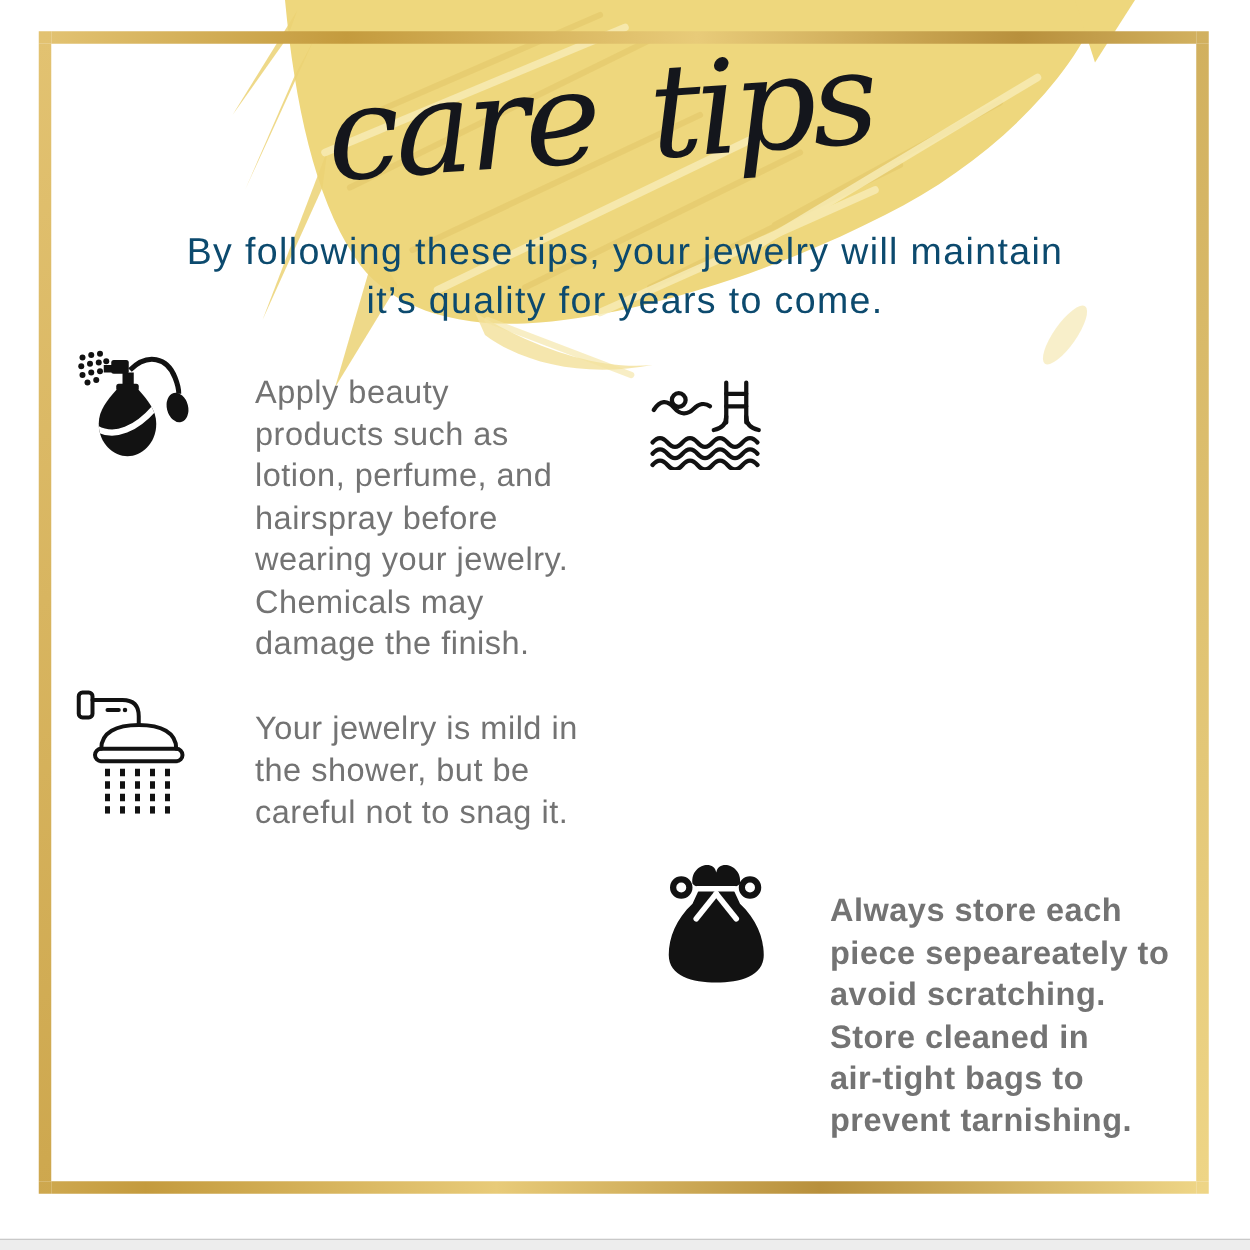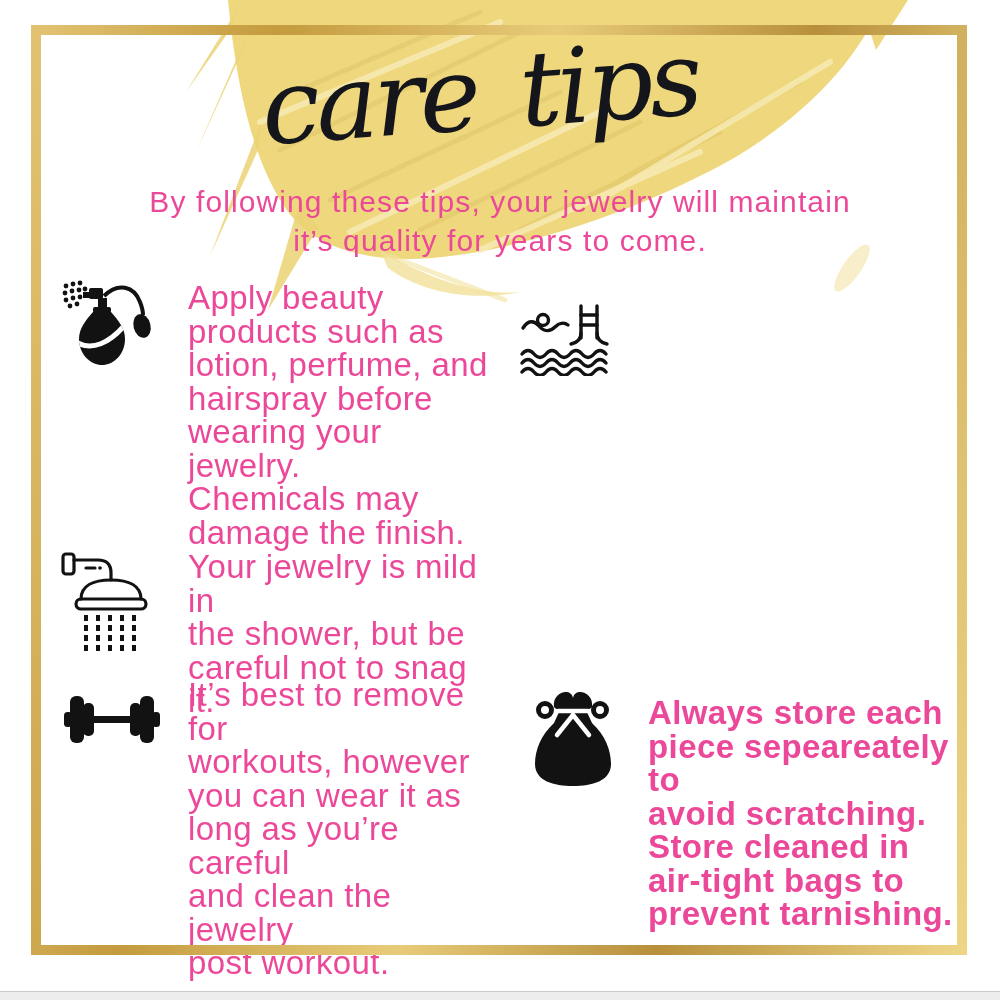--- a/index.html
+++ b/index.html
@@ -23,28 +23,28 @@
     font-style:italic;font-weight:500;
     font-size:104px;line-height:130px;
     letter-spacing:-4px;word-spacing:14px;
     color:#14161c;margin:0;
     transform:rotate(-4deg);
   }
   .subtitle{
     position:absolute;left:50px;right:50px;top:182px;z-index:3;
     margin:0;text-align:center;
     font-size:30px;line-height:39px;letter-spacing:1.1px;
-    color:#ec4899;white-space:pre-line;
+    color:#0c4a6e;white-space:pre-line;
   }
   .tip{position:absolute;z-index:3;}
   .tip .icon{position:absolute;left:0;top:0;}
   .tip-text{
-    position:absolute;margin:0;
-    font-size:33px;line-height:33.5px;letter-spacing:.4px;
-    color:#ec4899;white-space:pre-line;
+    position:absolute;margin:16px;
+    font-size:26px;line-height:33.5px;letter-spacing:.4px;
+    color:#737373;white-space:pre-line;
   }
   
   .t1{left:58px;top:278px;width:440px;height:240px;}
   .t1 .tip-text{left:130px;top:3px;width:310px;}
   .t2{left:518px;top:284px;width:440px;height:205px;}
   .t2 .tip-text{left:130px;top:0;width:305px;}
   .t2 .icon{top:18px;}
   .t3{left:60px;top:549px;width:440px;height:105px;}
   .t3 .tip-text{left:128px;top:1px;width:310px;}
   .t4{left:530px;top:511px;width:440px;height:140px;}
@@ -184,39 +184,20 @@
           <rect x="60" y="96" width="4" height="6"></rect>
           <rect x="72" y="96" width="4" height="6"></rect>
       </g>
     </svg>
     <p class="tip-text">Your jewelry is mild in
 the shower, but be
 careful not to snag it.</p>
   </div>
 
 
-  <div class="tip t5">
-    <svg class="icon" width="100" height="56" viewBox="0 0 100 56" aria-hidden="true">
-      <g fill="#121212">
-        <rect x="18" y="24" width="64" height="7" rx="3.5"></rect>
-        <rect x="2" y="20" width="8" height="15" rx="3.5"></rect>
-        <rect x="8" y="4" width="14" height="47" rx="6"></rect>
-        <rect x="21" y="11" width="11" height="33" rx="5"></rect>
-        <rect x="90" y="20" width="8" height="15" rx="3.5"></rect>
-        <rect x="78" y="4" width="14" height="47" rx="6"></rect>
-        <rect x="68" y="11" width="11" height="33" rx="5"></rect>
-      </g>
-    </svg>
-    <p class="tip-text">It’s best to remove for
-workouts, however
-you can wear it as
-long as you’re careful
-and clean the jewelry
-post workout.</p>
-  </div>
 
   <div class="tip t6">
     <svg class="icon" width="90" height="102" viewBox="0 0 90 102" aria-hidden="true">
       <circle cx="17" cy="25" r="6.5" fill="none" stroke="#121212" stroke-width="5"></circle>
       <circle cx="72" cy="25" r="6.5" fill="none" stroke="#121212" stroke-width="5"></circle>
       <path fill="#121212" d="M26,22 C24,7 43,2 45,13 C47,2 66,7 64,22 C58,29 32,29 26,22 Z"></path>
       <path fill="#121212" d="M32,25 L26,38 C13,50 7,65 7,79 C7,96 26,101 45,101 C64,101 83,96 83,79 C83,65 77,50 64,38 L58,25 Z"></path>
       <g stroke="#ffffff" stroke-width="4.5" fill="none" stroke-linecap="round">
         <path d="M30,26 H60"></path>
         <path d="M45,30 L29,50"></path>

